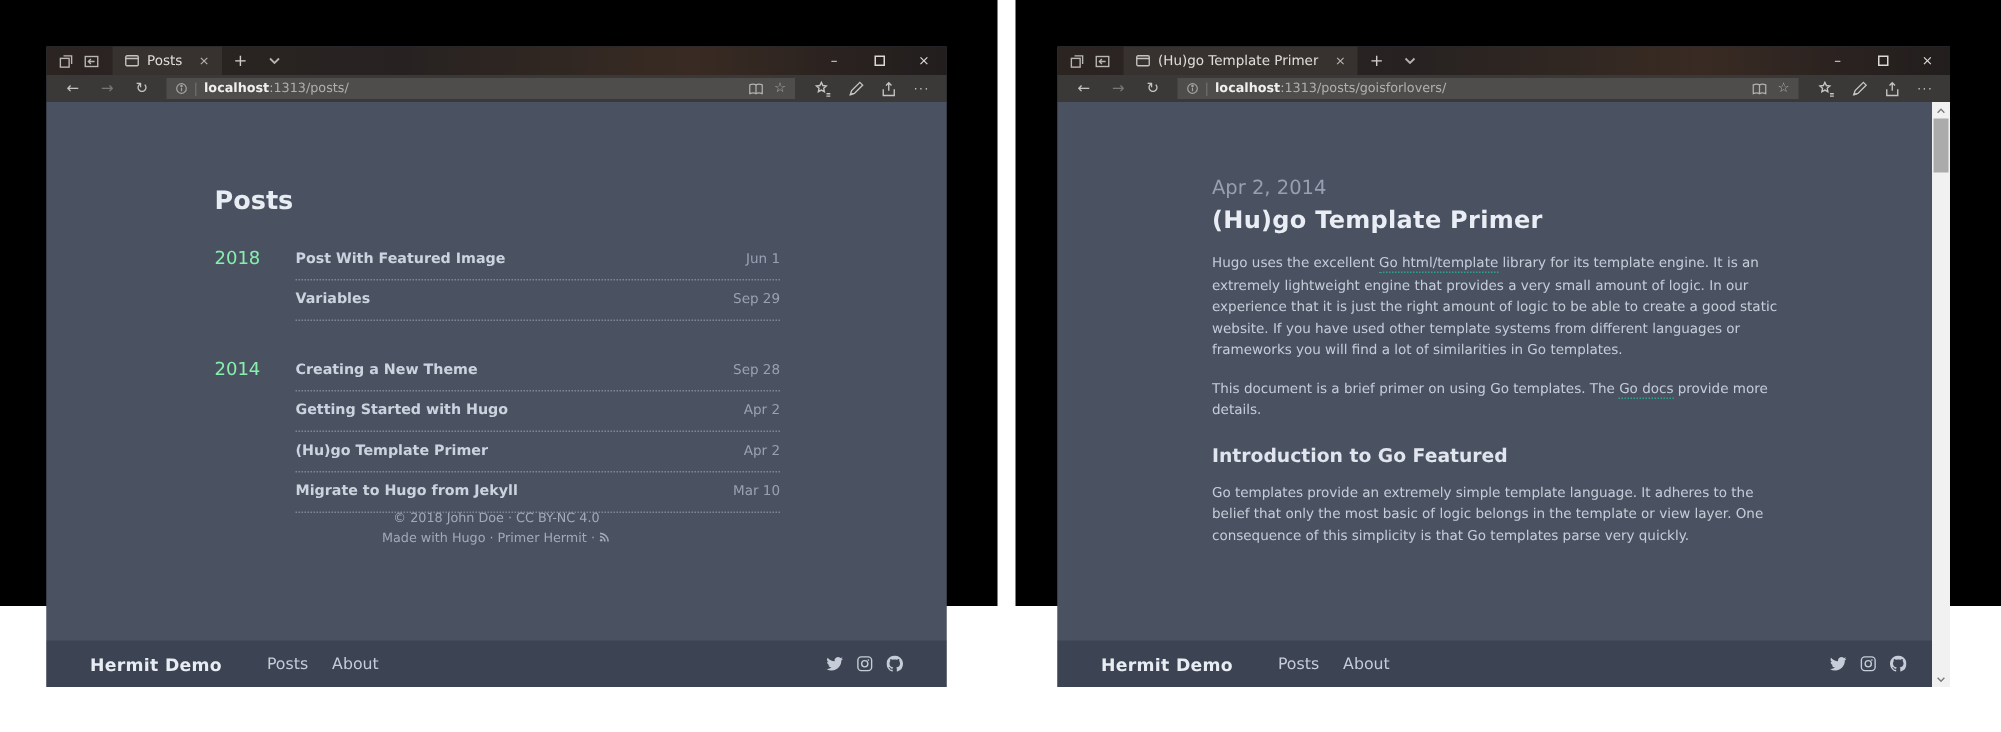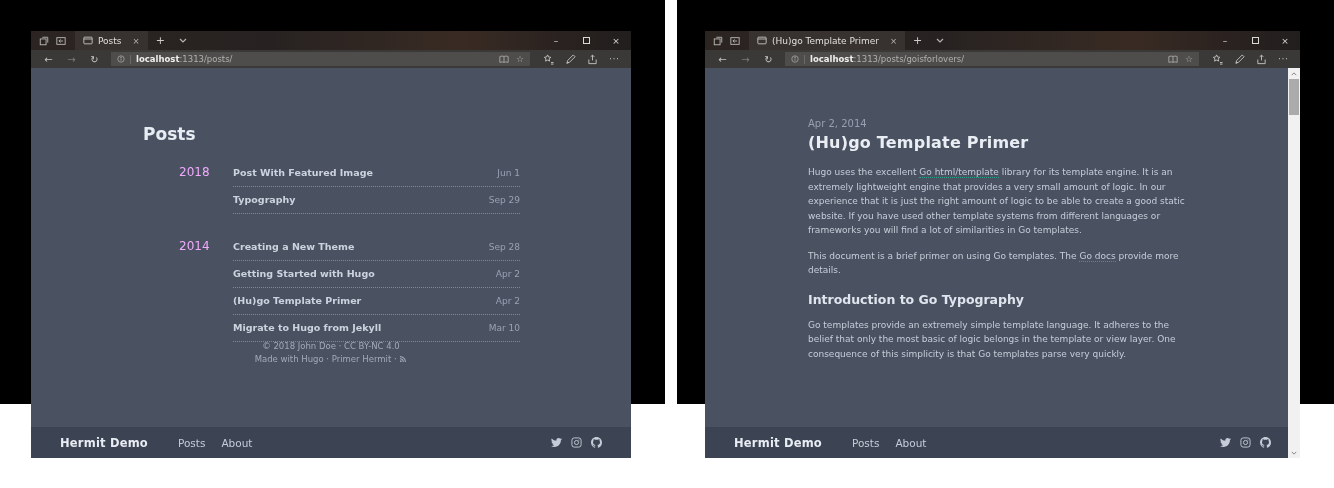--- a/index.html
+++ b/index.html
@@ -63,33 +63,33 @@
   .nav-links { margin-left:30px; display:flex; gap:16px; font-size:10.5px; color:#c6cdd9; }
   .social { margin-left:auto; display:flex; align-items:center; gap:9px; }
   .social svg { width:11px; height:11px; display:block; }
   .social .stroke-ic { fill:none; stroke:#c6cdd9; stroke-width:2; }
   .social .fill-ic { fill:#c6cdd9; }
 
   
   .posts-wrap { padding:56px 0 0 112px; width:489px; }
   .posts-title { font-size:17px; font-weight:bold; color:#e8ecf3; margin-bottom:16px; }
   .post-group { display:flex; margin-bottom:20px; }
-  .group-year { width:54px; flex:0 0 54px; font-size:12px; color:#f0abfc; padding-top:5px;margin-left:36px; }
+  .group-year { width:54px; flex:0 0 54px; font-size:12px; color:#86efac; padding-top:5px; }
   .group-entries { flex:1; }
   .post-row { display:flex; justify-content:space-between; align-items:baseline;
     padding:7px 0 8px; border-bottom:1px dotted rgba(203,211,225,.42); }
   .post-title { font-size:9.5px; font-weight:bold; color:#ccd3df; }
   .post-date { font-size:9px; color:#99a2b2; }
   .site-footer { position:absolute; left:0; right:0; top:272px; text-align:center;
     font-size:8.5px; line-height:13px; color:#a2aab9; }
   .rss-ic svg { width:8px; height:8px; fill:#a2aab9; vertical-align:-1px; }
 
   
   .article { padding:50px 0 0 103px; width:481px; }
-  .meta-date { font-size:10px; color:#97a0b0; margin-bottom:4px; }
+  .meta-date { font-size:13px; color:#97a0b0; margin-bottom:4px; }
   .article h1 { font-size:16px; font-weight:bold; color:#eaeef4; margin-bottom:13px; letter-spacing:.2px; }
   .article p { font-size:9px; line-height:14.5px; margin-bottom:11px; width:378px; color:#c6cdd9; }
   .article h2 { font-size:12.5px; font-weight:bold; color:#e0e5ee; margin:14px 0 11px; }
   .tlink { border-bottom:1px dotted #2aa389; }
 
   
   .scrollbar { position:absolute; top:0; right:0; bottom:0; width:12px; background:#f1f1f1; z-index:5; }
   .sb-arrow { position:absolute; left:0; width:12px; height:11px; display:flex;
     align-items:center; justify-content:center; }
   .sb-arrow svg { width:6px; height:4px; stroke:#7a7a7a; fill:none; stroke-width:1.2; }
@@ -189,21 +189,21 @@
           <div class="posts-title">Posts</div>
 
           <div class="post-group">
             <div class="group-year">2018</div>
             <div class="group-entries">
               <div class="post-row">
                 <span class="post-title">Post With Featured Image</span>
                 <span class="post-date">Jun 1</span>
               </div>
               <div class="post-row">
-                <span class="post-title">Typography</span>
+                <span class="post-title">Variables</span>
                 <span class="post-date">Sep 29</span>
               </div>
             </div>
           </div>
 
           <div class="post-group">
             <div class="group-year">2014</div>
             <div class="group-entries">
               <div class="post-row">
                 <span class="post-title">Creating a New Theme</span>
@@ -344,21 +344,21 @@
       </div>
     </div>
 
     <div class="viewport">
       <div class="page">
         <div class="article">
           <div class="meta-date">Apr 2, 2014</div>
           <h1>(Hu)go Template Primer</h1>
           <p><span>Hugo uses the excellent </span><span class="tlink">Go html/template</span><span> library for its template engine. It is an extremely lightweight engine that provides a very small amount of logic. In our experience that it is just the right amount of logic to be able to create a good static website. If you have used other template systems from different languages or frameworks you will find a lot of similarities in Go templates.</span></p>
           <p><span>This document is a brief primer on using Go templates. The </span><span class="tlink">Go docs</span><span> provide more details.</span></p>
-          <h2>Introduction to Go Typography</h2>
+          <h2>Introduction to Go Featured</h2>
           <p>Go templates provide an extremely simple template language. It adheres to the belief that only the most basic of logic belongs in the template or view layer. One consequence of this simplicity is that Go templates parse very quickly.</p>
 
         </div>
       </div>
 
       <div class="bottombar">
         <span class="brand">Hermit Demo</span>
         <span class="nav-links">
           <span>Posts</span>
           <span>About</span>

